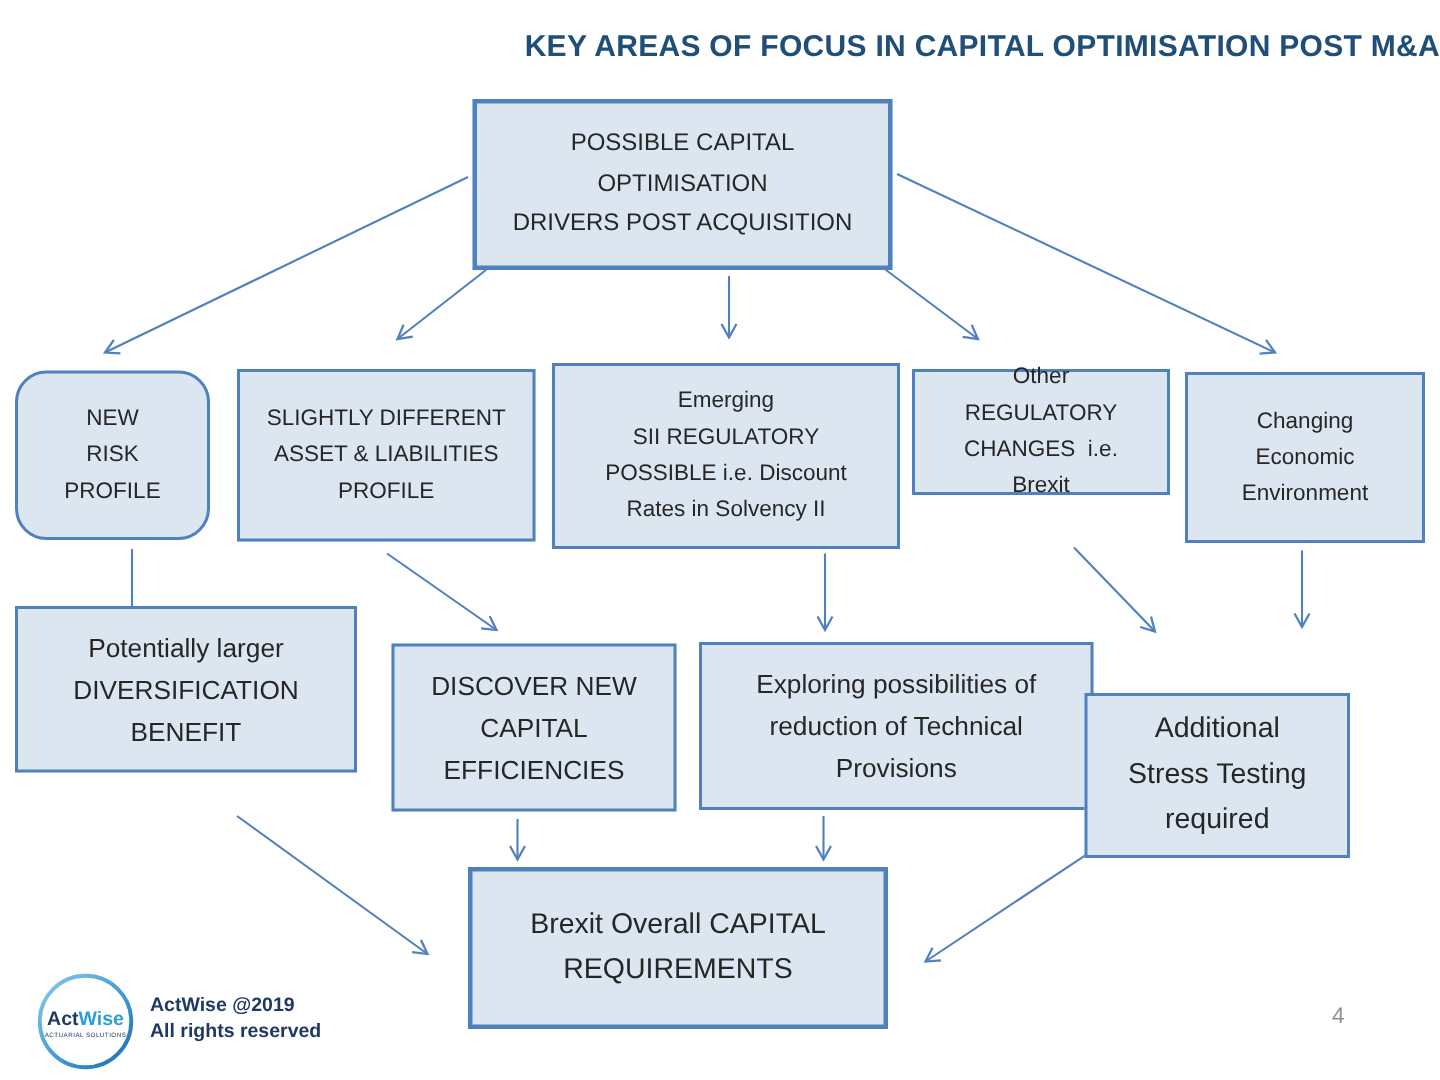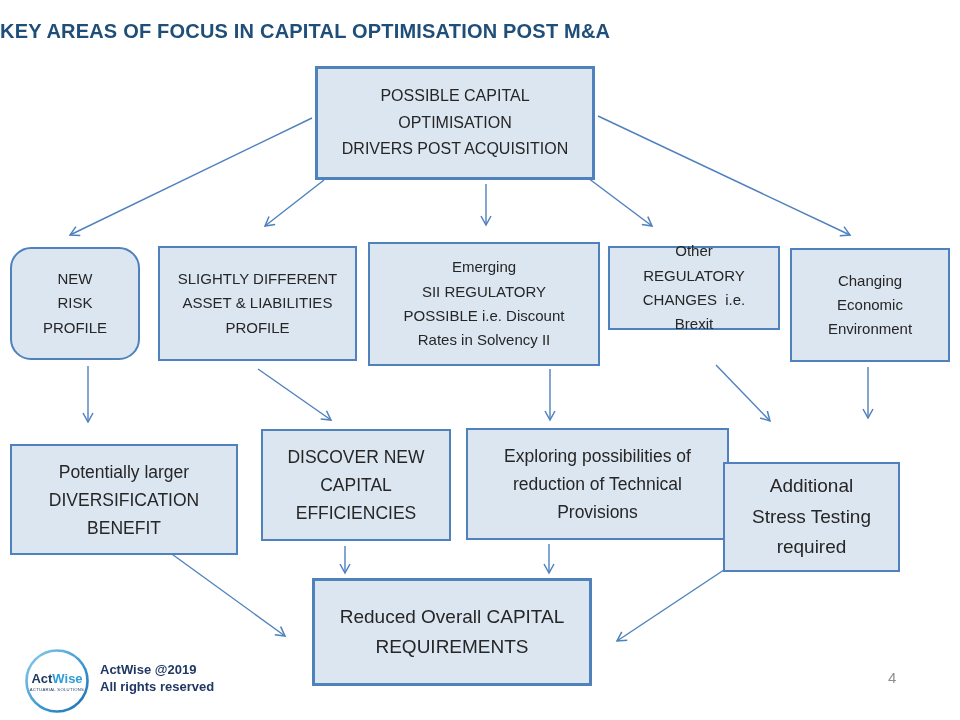--- a/index.html
+++ b/index.html
@@ -2,41 +2,41 @@
 <html style="--accent: #4f81bd; --box-fill: #dce6f1; --box-border: #4f81bd; --box-text: #262626; --title-text: #1f4e79; --footer-text: #1f3864; --logo-accent: #2e9ed6; --page-number-text: #8f8f8f;"><head>
 <meta charset="utf-8">
 <style>
   html,body { margin:0; padding:0; background:#fff; }
   .slide {
     position:relative; width:960px; height:720px; background:#fff; overflow:hidden;
     font-family:"Liberation Sans", sans-serif;
   }
   .title {
     position:absolute; top:20px; left:0; width:100%;
-    text-align:left; font-size:20px; font-weight:bold;
+    text-align:right; font-size:20px; font-weight:bold;
     color:var(--title-text,#1f4e79); letter-spacing:0.2px;
   }
   .arrows-layer { position:absolute; left:0; top:0; pointer-events:none; }
   .arrow-line { stroke:var(--accent,#4f81bd); stroke-width:1.4; }
   .arrow-head { stroke:var(--accent,#4f81bd); fill:none; stroke-width:1.5; }
   .box {
     position:absolute; box-sizing:border-box;
     background:var(--box-fill,#dce6f1);
     border:2.5px solid var(--box-border,#4f81bd);
     display:flex; align-items:center; justify-content:center;
     text-align:center; color:var(--box-text,#262626);
   }
   .box .label { white-space:pre-wrap; }
   .root-box  { left:315px; top:66px;  width:280px; height:114px; font-size:16px;  line-height:1.68; border-width:3px; }
   .d1 { left:10px;  top:247px; width:130px; height:113px; font-size:15px; line-height:1.62;border-radius:21px; }
   .d2 { left:158px; top:246px; width:199px; height:115px; font-size:15px; line-height:1.62; }
   .d3 { left:368px; top:242px; width:232px; height:124px; font-size:15px; line-height:1.62; }
   .d4 { left:608px; top:246px; width:172px; height:84px; font-size:15px; line-height:1.62; }
   .d5 { left:790px; top:248px; width:160px; height:114px; font-size:15px; line-height:1.62; }
-  .o1 { left:10px;  top:444px; width:228px; height:111px; font-size:17.5px; line-height:1.6; }
+  .o1 { left:10px;  top:404px; width:228px; height:111px; font-size:17.5px; line-height:1.6; }
   .o2 { left:261px; top:429px; width:190px; height:112px; font-size:17.5px; line-height:1.6; }
   .o3 { left:466px; top:428px; width:263px; height:112px; font-size:17.5px; line-height:1.6; }
   .o4 { left:723px; top:430px; width:177px; height:110px; font-size:19px; line-height:1.6;margin-top:32px; }
   .final-box { left:312px; top:578px; width:280px; height:108px; font-size:19px; line-height:1.6; border-width:3px; }
   .logo { position:absolute; left:23px; top:647px; }
   .logo-act  { fill:var(--footer-text,#1f3864); font-weight:bold; font-size:13px; font-family:"Liberation Sans", sans-serif; }
   .logo-wise { fill:var(--logo-accent,#2e9ed6); font-weight:bold; font-size:13px; font-family:"Liberation Sans", sans-serif; }
   .logo-tagline { fill:var(--footer-text,#1f3864); font-size:4.2px; letter-spacing:0.3px; font-family:"Liberation Sans", sans-serif; }
   .copyright {
     position:absolute; left:100px; top:661px;
@@ -127,21 +127,21 @@
 reduction of Technical
 Provisions</span>
   </div>
   <div class="box o4">
     <span class="label">Additional
 Stress Testing
 required</span>
   </div>
 
   <div class="box final-box">
-    <span class="label">Reduced Overall CAPITAL
+    <span class="label">Brexit Overall CAPITAL
 REQUIREMENTS</span>
   </div>
 
   <svg class="logo" width="68" height="68" viewBox="0 0 68 68">
     <defs>
       <linearGradient id="ring" x1="0" y1="0" x2="1" y2="1">
         <stop offset="0" stop-color="#8ecbea"></stop>
         <stop offset="0.55" stop-color="#3e9bd4"></stop>
         <stop offset="1" stop-color="#1a6db0"></stop>
       </linearGradient>

